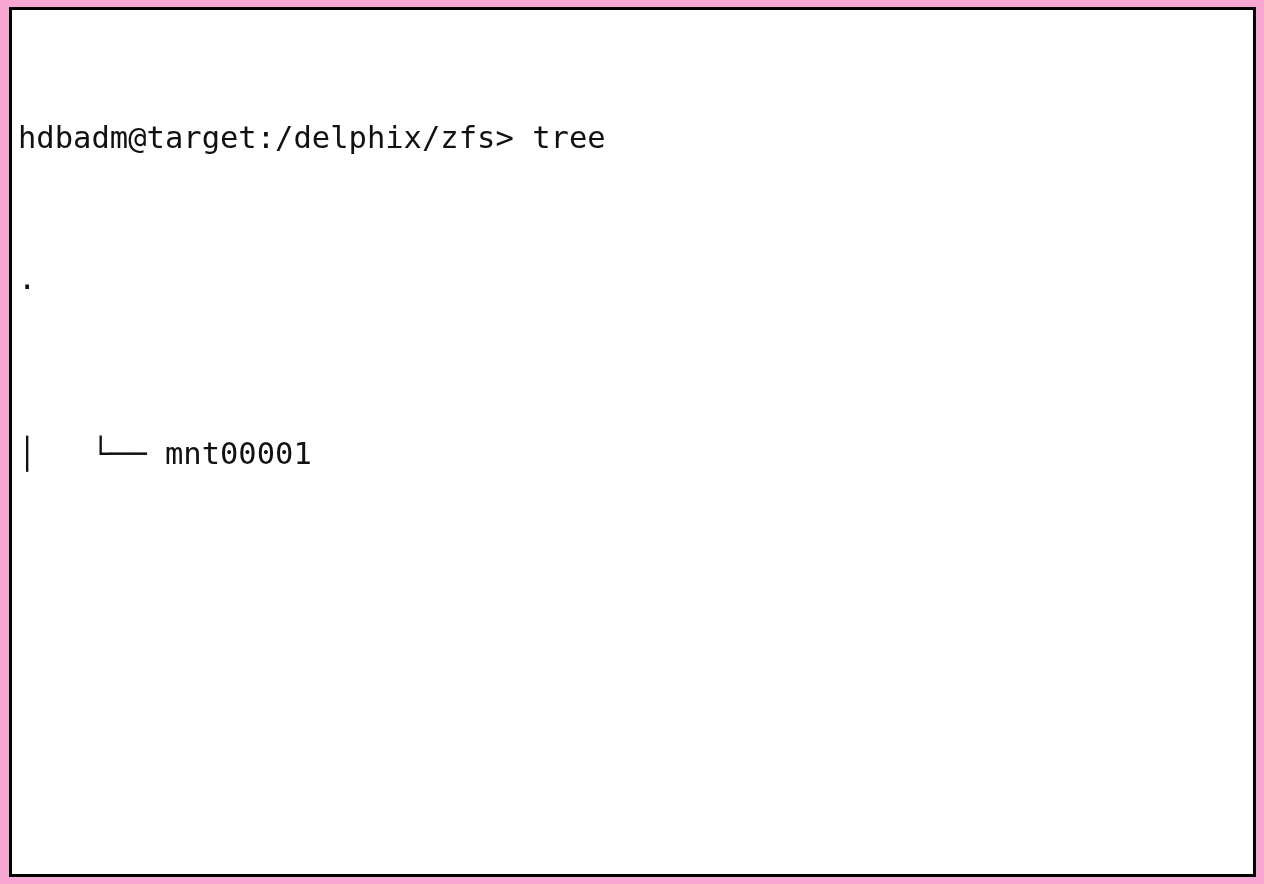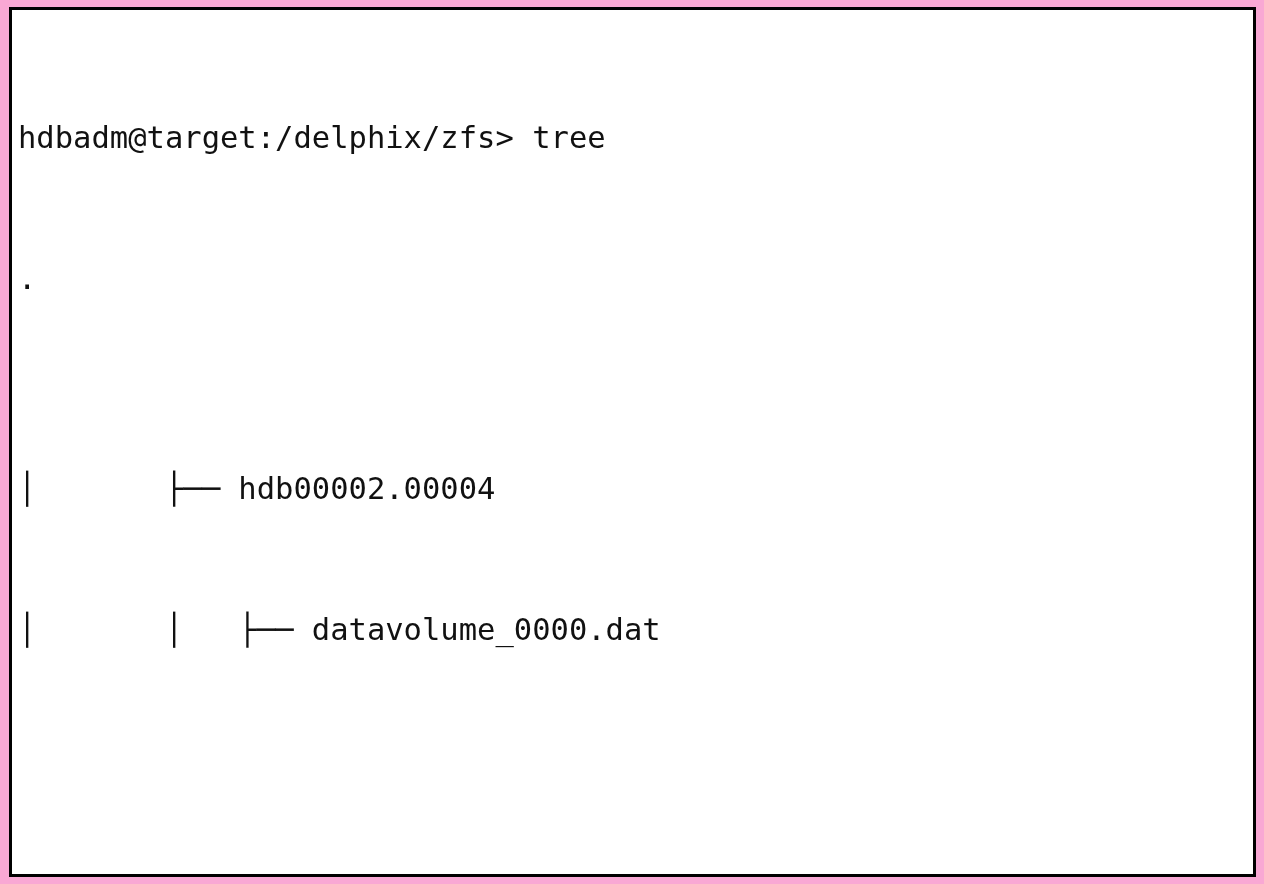--- a/index.html
+++ b/index.html
@@ -61,24 +61,23 @@
 
   <div id="terminal-window">
 
     <div id="terminal-output">
 
       <div class="term-line prompt-line">hdbadm@target:/delphix/zfs&gt; tree</div>
 
       <div class="term-line">.</div>
 
 
+      <div class="term-line">│   └── mnt00001</div>
 
-      <div class="term-line">│       ├── hdb00002.00004</div>
 
-      <div class="term-line">│       │   ├── datavolume_0000.dat</div>
 
       
 
       
 
       
 
       
 
       

